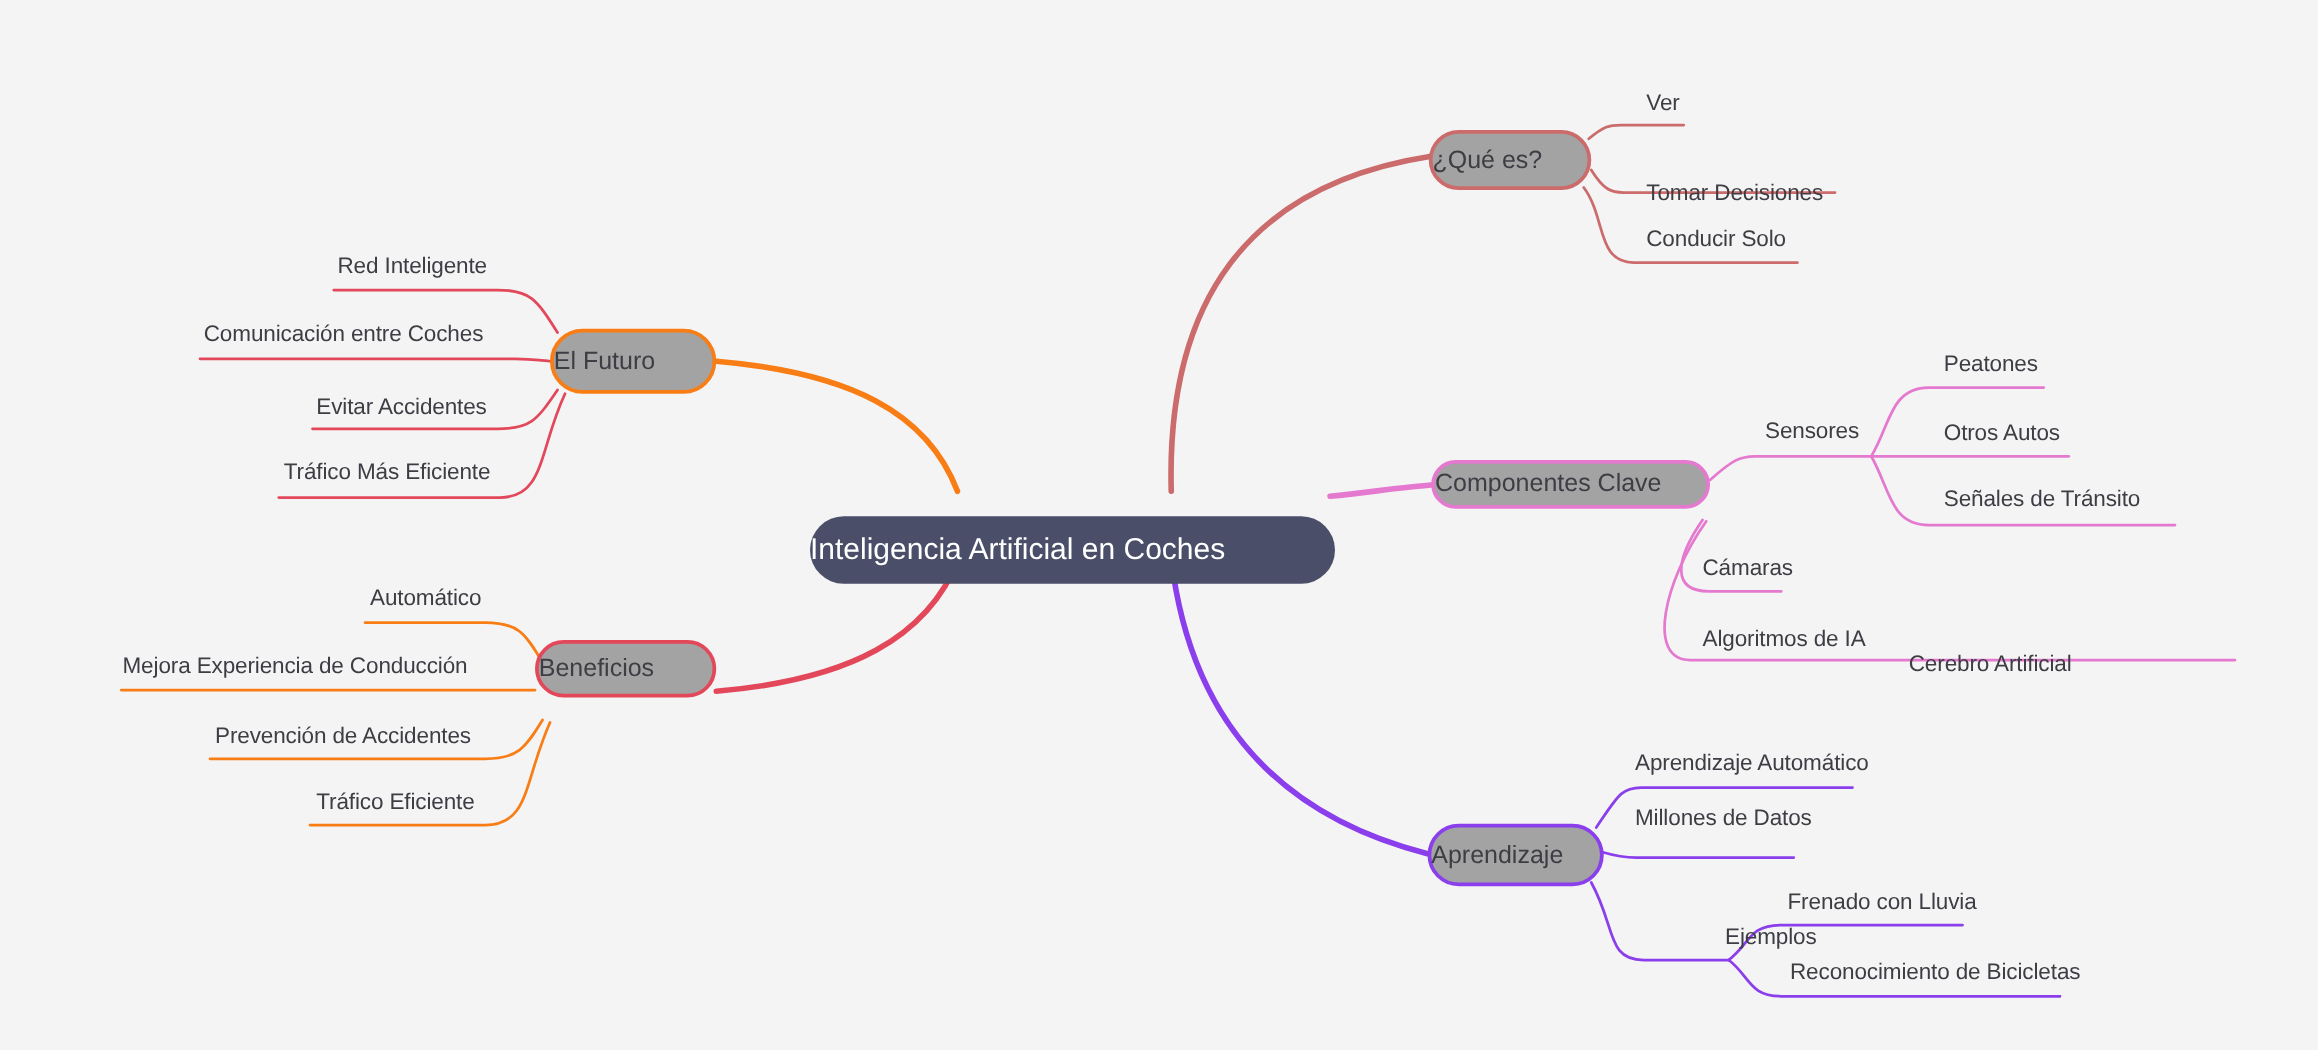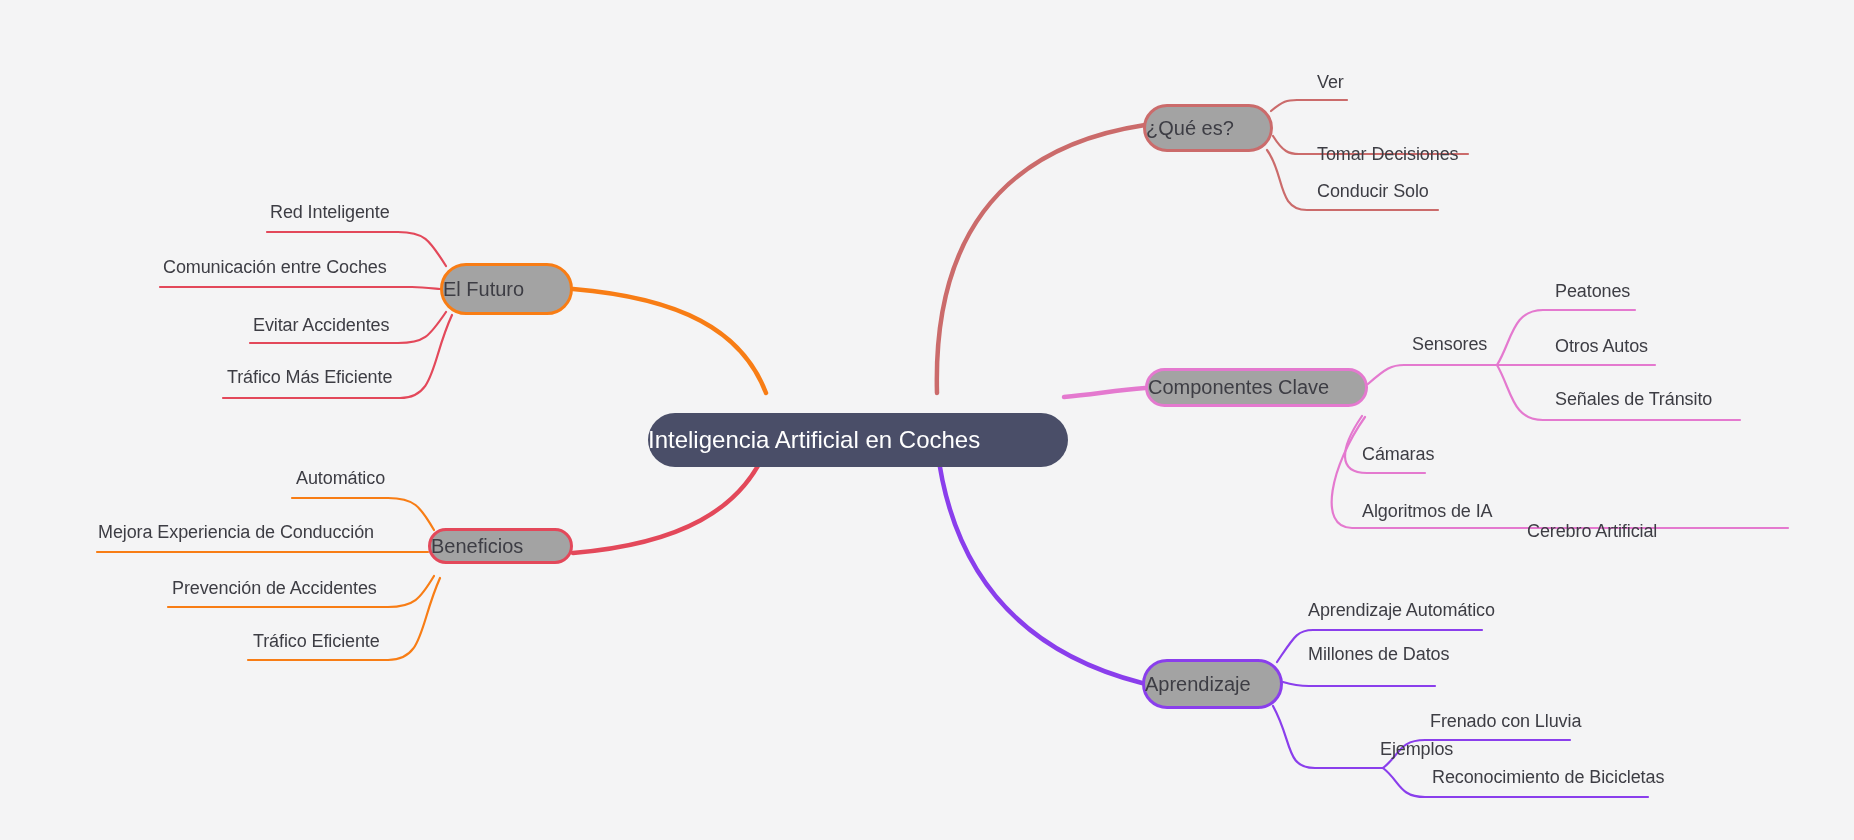--- a/index.html
+++ b/index.html
@@ -117,21 +117,21 @@
   </div>
   <div class="pill b-pink" style="left:1145px; top:368px; width:223px; height:39px;">
     <span>Componentes Clave</span>
   </div>
   <div class="pill b-purple" style="left:1142px; top:659px; width:141px; height:50px;">
     <span>Aprendizaje</span>
   </div>
   <div class="pill b-orange" style="left:440px; top:263px; width:133px; height:52px;">
     <span>El Futuro</span>
   </div>
-  <div class="pill b-red" style="left:428px; top:528px; width:145px; height:36px;">
+  <div class="pill b-red" style="left:428px; top:512px; width:145px; height:46px;">
     <span>Beneficios</span>
   </div>
 
   <div class="leaf" style="left:1317px; top:72px;">Ver</div>
   <div class="leaf" style="left:1317px; top:144px;">Tomar Decisiones</div>
   <div class="leaf" style="left:1317px; top:181px;">Conducir Solo</div>
 
   <div class="leaf" style="left:1412px; top:334px;">Sensores</div>
   <div class="leaf" style="left:1555px; top:281px;">Peatones</div>
   <div class="leaf" style="left:1555px; top:336px;">Otros Autos</div>

